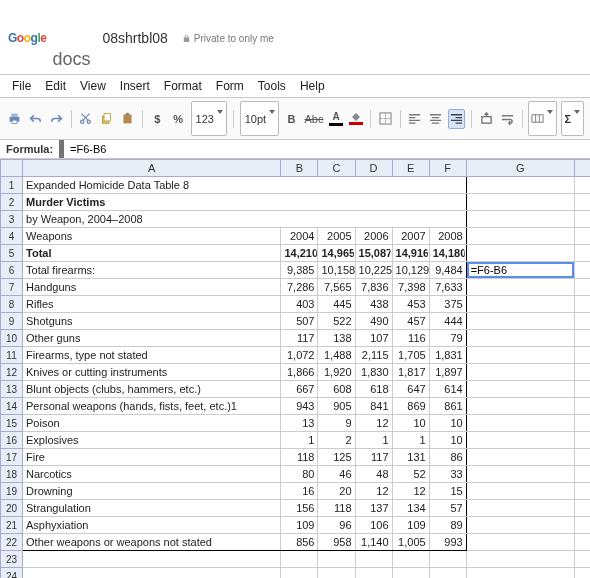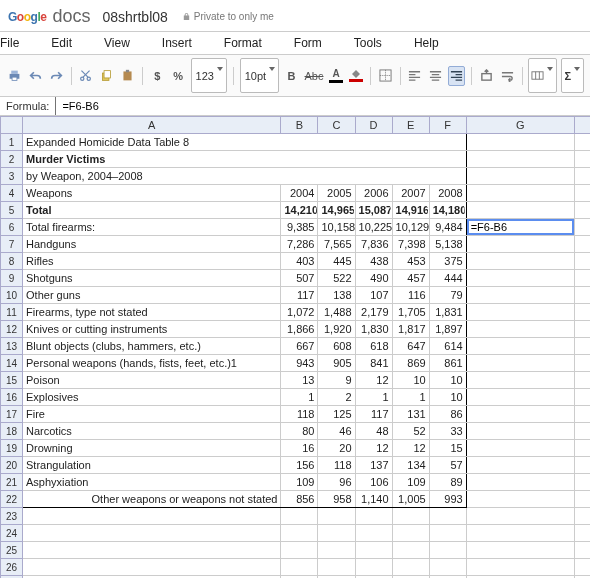--- a/index.html
+++ b/index.html
@@ -18,28 +18,28 @@
     align-items: center;
     gap: 6px;
   }
   .logo { font-size: 12px; font-weight: bold; color: #1a73e8; letter-spacing: -0.5px; }
   .logo .g1 { color:#3b73af;}
   .logo .g2 { color:#d9453d;}
   .logo .g3 { color:#f2b50f;}
   .logo .g4 { color:#3b73af;}
   .logo .g5 { color:#41a85f;}
   .logo .g6 { color:#d9453d;}
-  .docs { font-size: 18px; color:#666; font-weight:normal; }
+  .docs { font-size: 18px; color:#666; font-weight:normal;margin-top:43px; }
   .docname { font-size: 14px; color:#333; margin-left:6px; }
   .priv { font-size:10px; color:#777; margin-left:8px; display:flex; align-items:center; gap:3px;}
   .lock-svg { width:9px; height:9px; fill:#999; }
   .titlecap { border-top:1px solid #ccc; margin:2px 0 0 0;}
   
   .menubar {
-    display:flex; gap:32px; padding:4px 0; font-size:12px; color:#15c;
+    display:flex; gap:14px; padding:4px 12px; font-size:12px; color:#15c;
     border-bottom:1px solid #ccc;
   }
   .menubar span.m { color:#222; cursor:default; }
   
   .toolbar {
     display:flex; align-items:center; gap:4px; padding:3px 6px;
     border-bottom:1px solid #ccc; background:#fafafa;
     font-size:11px; color:#333;
   }
   .tbtn {
@@ -61,21 +61,21 @@
   .undertri {
     width:18px; display:flex; flex-direction:column; align-items:center;
   }
   .colorbar { height:3px; width:14px; background:#000; margin-top:1px;}
   .colorbar.red{ background:#c00;}
   
   .formbar {
     display:flex; align-items:center; border-bottom:1px solid #ccc;
     font-size:11px;
   }
-  .formlbl { padding:3px 6px; border-right:1px solid #737373; color:#333;}
+  .formlbl { padding:3px 6px; border-right:5px solid #737373; color:#333;font-weight:bold;}
   .forminp {
     flex:1; border:none; outline:none; padding:3px 6px; font-size:11px;
     font-family:Arial,sans-serif;
   }
   
   .sheetwrap { overflow:hidden; border-bottom:1px solid #ccc; width:590px;}
   table.sheet { border-collapse:collapse; table-layout:fixed; width:615px;}
   .sheet th, .sheet td {
     border:1px solid #ccc; padding:0 3px; height:17px; font-size:11px;
     overflow:hidden; white-space:nowrap; text-overflow:clip;
@@ -93,21 +93,21 @@
   col.cA { width:258px;}
   col.cB,col.cC,col.cD,col.cE,col.cF { width:37px;}
   col.cG { width:108px;}
   col.cH { width:40px;}
   td.num { text-align:right; font-variant-numeric:tabular-nums;}
   td.lft { text-align:left;}
   .big1 { font-size:15px; }
   .big2 { font-size:15px; font-weight:bold;}
   .bold { font-weight:bold;border-radius:8px;}
   
-  tr.databot td.bthick { border-bottom:1.5px solid #000;text-align:right;}
+  tr.databot td.bthick { border-bottom:1.5px solid #000;}
   td.rthick { border-right:1.5px solid #000;margin-left:16px;}
   
   td.editing {
     padding:0;
   }
   .cellinput{
     border:2px solid #5b8def; outline:none; width:100%; height:100%;
     font-size:11px; padding:0 2px; font-family:Arial,sans-serif;
   }
   svg{display:block;}
@@ -329,21 +329,21 @@
           <td class="editing"><input class="cellinput" value="=F6-B6" style=""></td>
           <td></td>
         </tr>
         <tr>
           <th>7</th>
           <td class="lft">Handguns</td>
           <td class="num">7,286</td>
           <td class="num">7,565</td>
           <td class="num">7,836</td>
           <td class="num">7,398</td>
-          <td class="num rthick">5,138</td>
+          <td class="num rthick">7,633</td>
           <td></td>
           <td></td>
         </tr>
         <tr>
           <th>8</th>
           <td class="lft">Rifles</td>
           <td class="num">403</td>
           <td class="num">445</td>
           <td class="num">438</td>
           <td class="num">453</td>
@@ -371,21 +371,21 @@
           <td class="num">116</td>
           <td class="num rthick">79</td>
           <td></td>
           <td></td>
         </tr>
         <tr>
           <th>11</th>
           <td class="lft">Firearms, type not stated</td>
           <td class="num">1,072</td>
           <td class="num">1,488</td>
-          <td class="num">2,179</td>
+          <td class="num">2,115</td>
           <td class="num">1,705</td>
           <td class="num rthick">1,831</td>
           <td></td>
           <td></td>
         </tr>
         <tr>
           <th>12</th>
           <td class="lft">Knives or cutting instruments</td>
           <td class="num">1,866</td>
           <td class="num">1,920</td>

